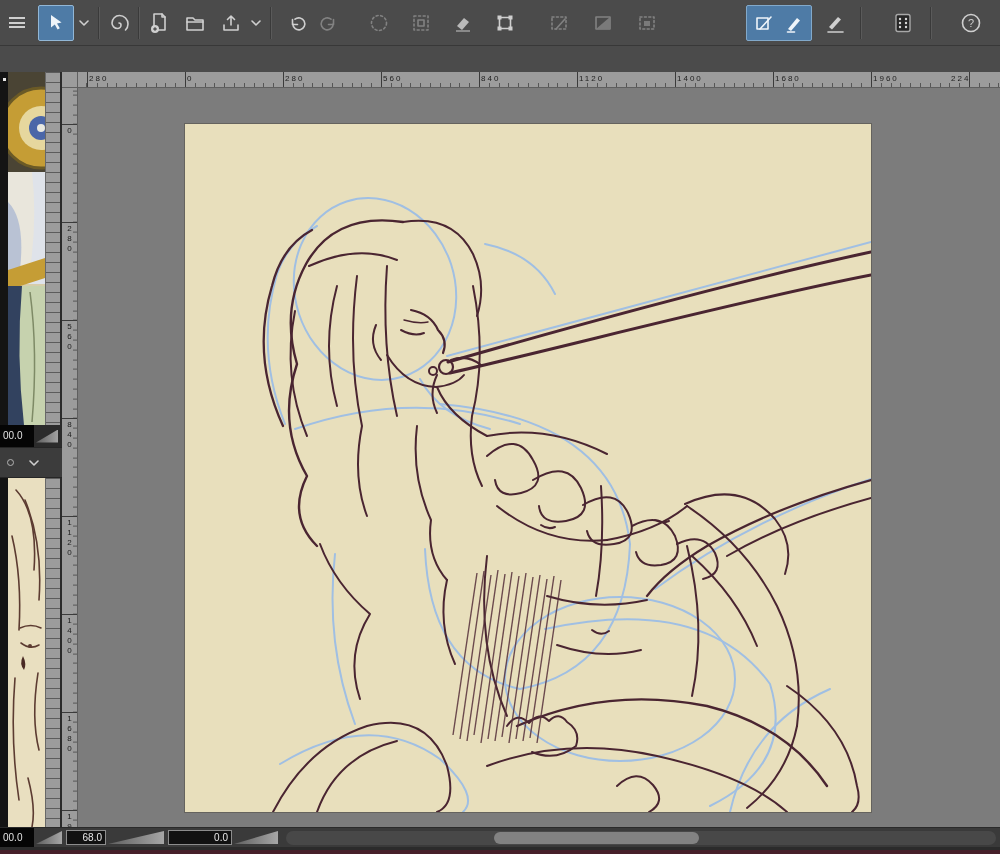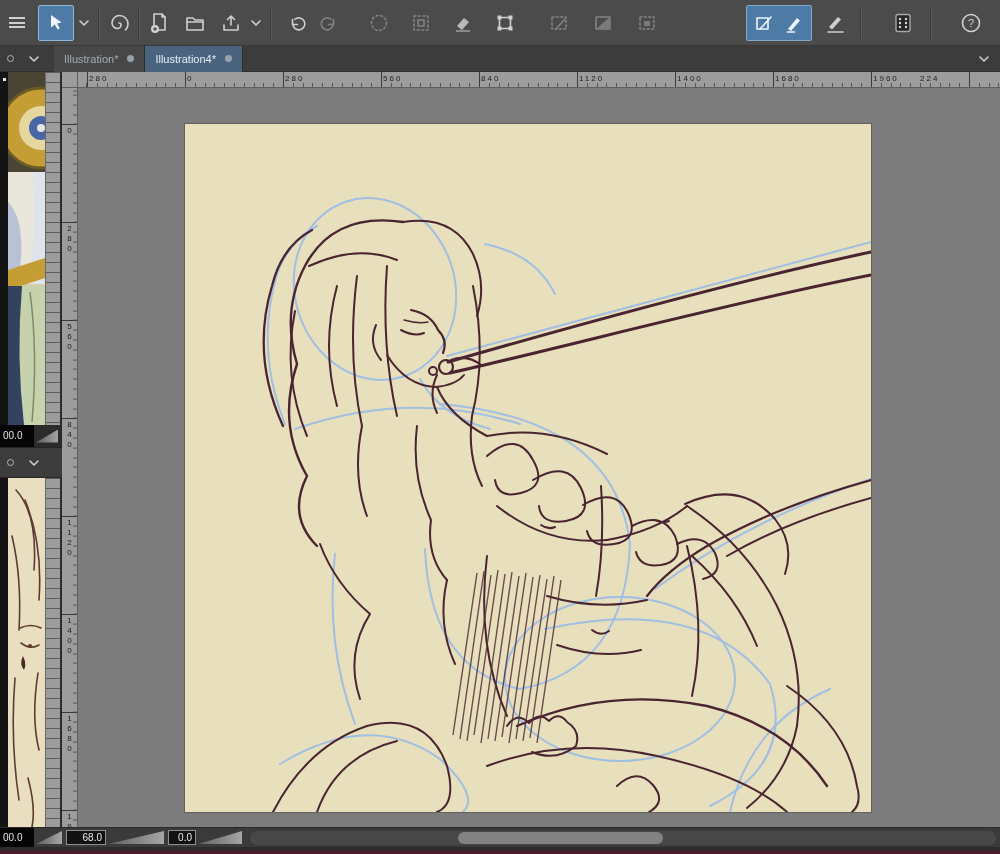--- a/index.html
+++ b/index.html
@@ -87,21 +87,21 @@
   
   .statusbar{position:absolute;left:0;top:827px;width:1000px;height:20px;background:#3a3a3a;
     border-top:1px solid #2a2a2a;display:flex;align-items:center}
   .sb-left{width:34px;height:20px;background:#050505;color:#e2e2e2;font-size:10px;line-height:20px;
     padding-left:3px;flex:0 0 auto}
   .wedge{height:13px;clip-path:polygon(0 100%,100% 0,100% 100%);
     background:linear-gradient(to right,#5e5e5e,#a6a6a6);flex:0 0 auto;margin:0 2px}
   .w1{width:26px}.w2{width:56px}.w3{width:44px}
   .sb-box{height:15px;background:#121212;border:1px solid #8d8d8d;color:#e8e8e8;font-size:10px;
     line-height:13px;text-align:right;padding:0 3px;flex:0 0 auto;margin-left:2px}
-  .sb-zoom{width:40px}.sb-rot{width:28px}
+  .sb-zoom{width:40px}.sb-rot{width:64px}
   .scroll-track{position:relative;flex:1 1 auto;height:14px;margin:0 4px 0 6px;background:#484848;border-radius:7px}
   .scroll-thumb{position:absolute;left:208px;top:1px;width:205px;height:12px;background:#828282;border-radius:6px}
 
   .bottom-strip{position:absolute;left:0;top:847px;width:1000px;height:7px;
     background:linear-gradient(#2b2b2b 0 3px,#46202a 3px 100%)}
 </style>
 </head>
 <body>
 
 <div class="screen">
@@ -276,43 +276,20 @@
     <div class="tb-div" style="margin-left:12px"></div>
 
     <div class="tbtn" style="margin-left:20px">
       <svg width="22" height="22">
         <circle cx="11" cy="11" r="8.5" class="ic"></circle>
         <text x="11" y="15" text-anchor="middle" font-size="11" fill="#cfcfcf" font-family="Liberation Sans, sans-serif">?</text>
       </svg>
     </div>
   </div>
 
-  <div class="tabbar">
-    <span class="dot-btn"></span>
-    <span class="chev-btn">
-      <svg width="10" height="6">
-          <path d="M1 1 l4 4 4 -4" class="ic"></path>
-        </svg>
-    </span>
-    <div class="tabs">
-      <div class="tab">
-        <span>Illustration*</span>
-        <span class="tab-close"></span>
-      </div>
-      <div class="tab active">
-        <span>Illustration4*</span>
-        <span class="tab-close"></span>
-      </div>
-    </div>
-    <span class="chev-btn rchev">
-      <svg width="10" height="6">
-          <path d="M1 1 l4 4 4 -4" class="ic"></path>
-        </svg>
-    </span>
-  </div>
 
   <div class="workspace">
 
     <div class="left-strip">
       <div class="black-col">
         <span class="bc-dot"></span>
       </div>
 
       <div class="mini-art a1">
         <svg viewBox="0 0 37 353" preserveAspectRatio="none">
@@ -373,21 +350,21 @@
         <div class="ticks-major"></div>
         <span class="h-num" style="left:11px">280</span>
         <span class="h-num" style="left:109px">0</span>
         <span class="h-num" style="left:207px">280</span>
         <span class="h-num" style="left:305px">560</span>
         <span class="h-num" style="left:403px">840</span>
         <span class="h-num" style="left:501px">1120</span>
         <span class="h-num" style="left:599px">1400</span>
         <span class="h-num" style="left:697px">1680</span>
         <span class="h-num" style="left:795px">1960</span>
-        <span class="h-num" style="left:842px">224</span>
+        <span class="h-num" style="left:873px">224</span>
       </div>
 
       <div class="v-ruler">
         <div class="ticks-minor"></div>
         <div class="ticks-major"></div>
         <span class="v-num" style="top:38px">0</span>
         <span class="v-num" style="top:136px">280</span>
         <span class="v-num" style="top:234px">560</span>
         <span class="v-num" style="top:332px">840</span>
         <span class="v-num" style="top:430px">1120</span>

